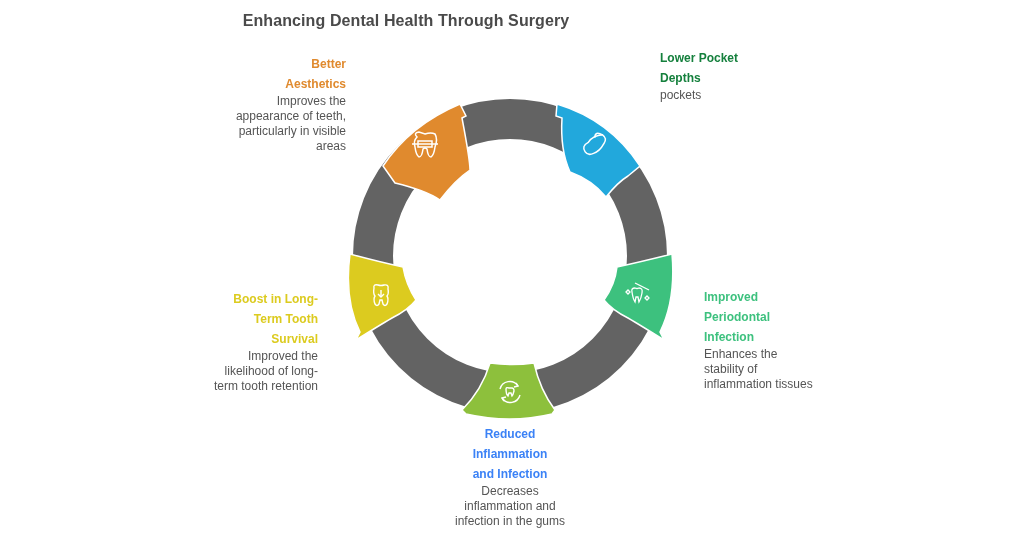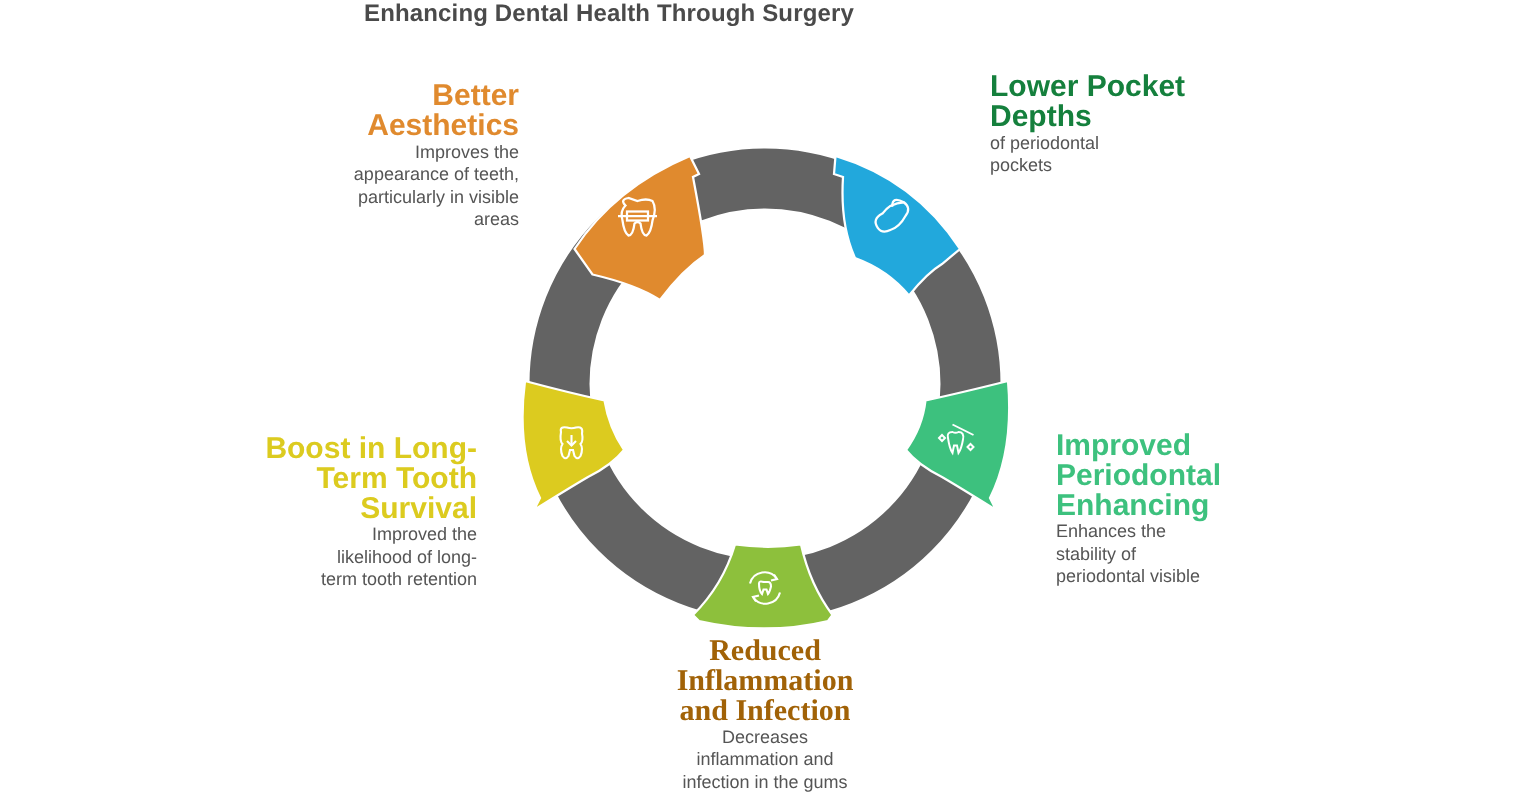--- a/index.html
+++ b/index.html
@@ -2,26 +2,26 @@
 <html><head>
 <meta charset="utf-8">
 <style>
   html, body { margin: 0; padding: 0; }
   body {
     width: 1024px; height: 538px; position: relative; overflow: hidden;
     background: #ffffff;
     font-family: "Liberation Sans", "DejaVu Sans", sans-serif;
   }
   .title {
-    position: absolute; left: 0; top: 1px; width: 812px; text-align: center;
+    position: absolute; left: 0; top: 12px; width: 812px; text-align: center;
     font-size: 16px; font-weight: bold; color: #4a4a4a; letter-spacing: 0.1px;
   }
   .ring { position: absolute; left: 0; top: 0; width: 1024px; height: 538px; }
   .block { position: absolute; }
-  .block .head { font-weight: bold; font-size: 20px; line-height: 20px; }
+  .block .head { font-weight: bold; font-size: 12px; line-height: 20px; }
   .block .desc { font-size: 12px; line-height: 15px; color: #555555; }
   .right { text-align: right; }
   .left { text-align: left; }
   .center { text-align: center; }
 </style>
 </head>
 <body>
 
 <div class="title">Enhancing Dental Health Through Surgery</div>
 
@@ -89,40 +89,39 @@
     <div>areas</div>
   </div>
 </div>
 
 <div class="block left" style="left:660px; top:48px; width:200px;">
   <div class="head" style="color:#15803d;">
     <div>Lower Pocket</div>
     <div>Depths</div>
   </div>
   <div class="desc">
-    <div>of periodontal</div>
     <div>pockets</div>
   </div>
 </div>
 
 <div class="block left" style="left:704px; top:287px; width:200px;">
   <div class="head" style="color:#3DC17E;">
     <div>Improved</div>
     <div>Periodontal</div>
-    <div>Enhancing</div>
+    <div>Infection</div>
   </div>
   <div class="desc">
     <div>Enhances the</div>
     <div>stability of</div>
-    <div>periodontal visible</div>
+    <div>inflammation tissues</div>
   </div>
 </div>
 
 <div class="block center" style="left:430px; top:424px; width:160px;">
-  <div class="head" style="color:#a16207;font-family:Liberation Serif, serif;">
+  <div class="head" style="color:#3b82f6;">
     <div>Reduced</div>
     <div>Inflammation</div>
     <div>and Infection</div>
   </div>
   <div class="desc">
     <div>Decreases</div>
     <div>inflammation and</div>
     <div>infection in the gums</div>
   </div>
 </div>

